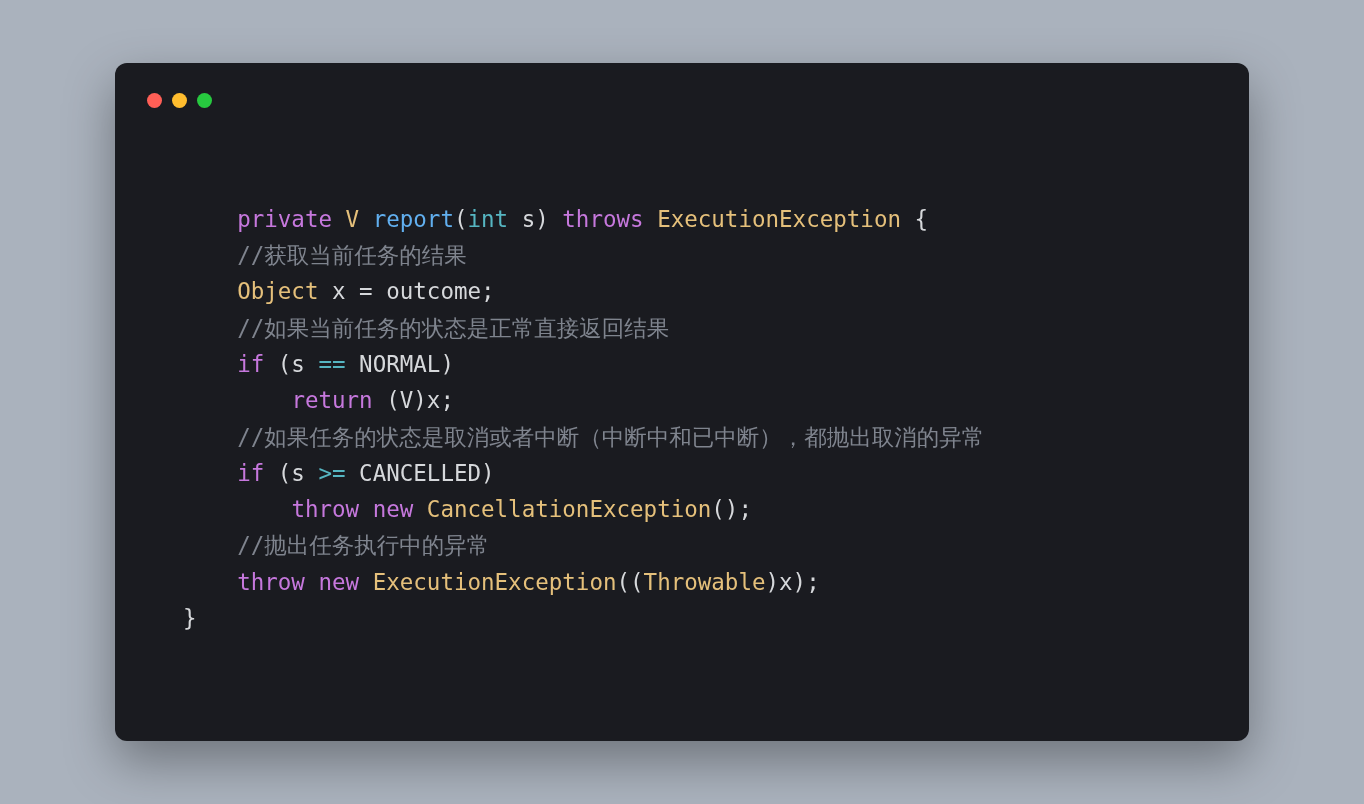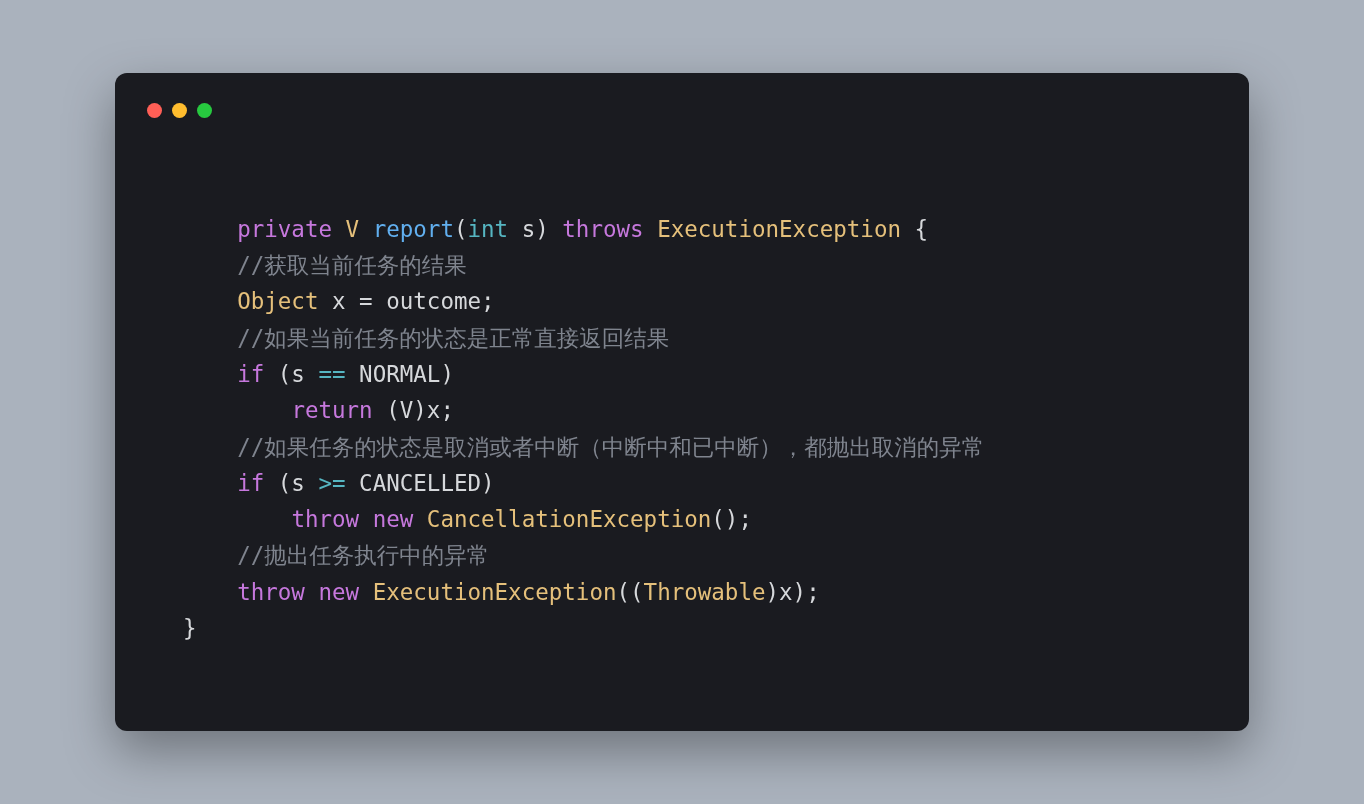--- a/index.html
+++ b/index.html
@@ -10,21 +10,21 @@
     display: flex;
     align-items: center;
     justify-content: center;
     font-family: "SF Mono", "Monaco", "Menlo", "Consolas", monospace;
   }
   .window {
     width: 1134px;
     background: #1a1b20;
     border-radius: 12px;
     box-shadow: 0 20px 50px rgba(0,0,0,0.35);
-    padding: 24px 28px 48px 28px;
+    padding: 24px 28px 68px 28px;
   }
   .traffic-lights {
     display: flex;
     gap: 10px;
     padding: 6px 0 0 4px;
   }
   .tl {
     width: 15px;
     height: 15px;
     border-radius: 50%;

